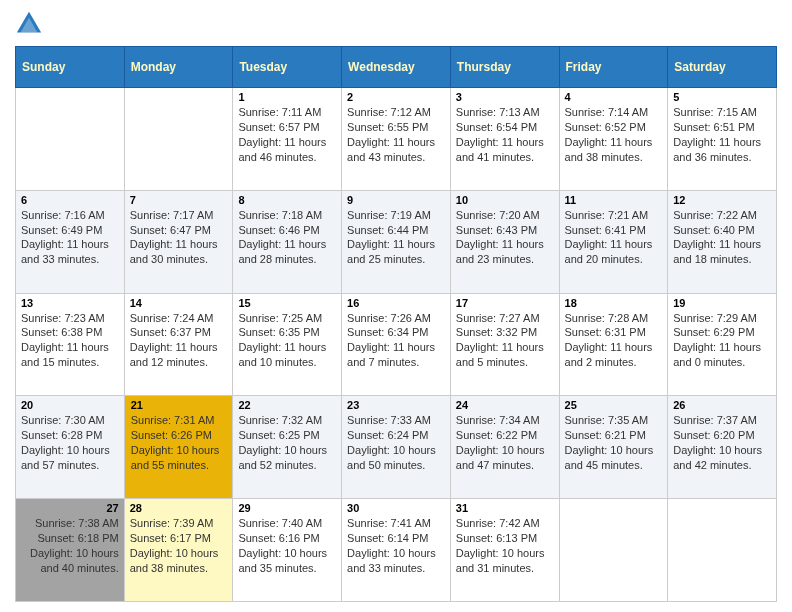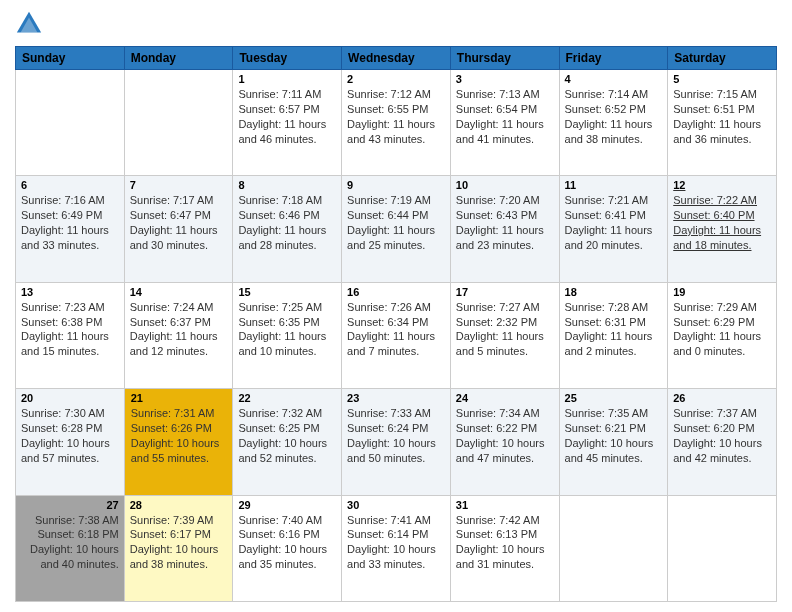--- a/index.html
+++ b/index.html
@@ -53,24 +53,24 @@
       font-size: 14px;
       color: #444;
     }
     .calendar-table {
       width: 100%;
       border-collapse: collapse;
       flex: 1;
     }
     .calendar-table th {
       background: #2a7abf;
-      color: #000000;
+      color: #fef9c3;
       font-size: 12px;
       font-weight: bold;
-      padding: 4px 6px;
+      padding: 13px 6px;
       text-align: left;
       border: 1px solid #1a5a9f;
     }
     .calendar-table td {
       border: 1px solid #ccc;
       vertical-align: top;
       padding: 3px 5px;
       font-size: 9.5px;
       color: #333;
       width: calc(100% / 7);
@@ -194,21 +194,21 @@
             <div class="cell-content">Sunrise: 7:20 AM
 Sunset: 6:43 PM
 Daylight: 11 hours and 23 minutes.</div>
           </td>
           <td style="background: rgb(240, 244, 248); margin-left: 32px;">
             <span class="day-number">11</span>
             <div class="cell-content">Sunrise: 7:21 AM
 Sunset: 6:41 PM
 Daylight: 11 hours and 20 minutes.</div>
           </td>
-          <td style="background: rgb(240, 244, 248); text-decoration: underline;">
+          <td style="background: rgb(240, 244, 248);">
             <span class="day-number">12</span>
             <div class="cell-content">Sunrise: 7:22 AM
 Sunset: 6:40 PM
 Daylight: 11 hours and 18 minutes.</div>
           </td>
         </tr>
         <tr>
           <td style="background: rgb(255, 255, 255);">
             <span class="day-number">13</span>
             <div class="cell-content">Sunrise: 7:23 AM
@@ -229,21 +229,21 @@
           </td>
           <td style="background: rgb(255, 255, 255);">
             <span class="day-number">16</span>
             <div class="cell-content">Sunrise: 7:26 AM
 Sunset: 6:34 PM
 Daylight: 11 hours and 7 minutes.</div>
           </td>
           <td style="background: rgb(255, 255, 255);">
             <span class="day-number">17</span>
             <div class="cell-content">Sunrise: 7:27 AM
-Sunset: 2:32 PM
+Sunset: 3:32 PM
 Daylight: 11 hours and 5 minutes.</div>
           </td>
           <td style="background: rgb(255, 255, 255);">
             <span class="day-number">18</span>
             <div class="cell-content">Sunrise: 7:28 AM
 Sunset: 6:31 PM
 Daylight: 11 hours and 2 minutes.</div>
           </td>
           <td style="background: rgb(255, 255, 255);">
             <span class="day-number">19</span>

